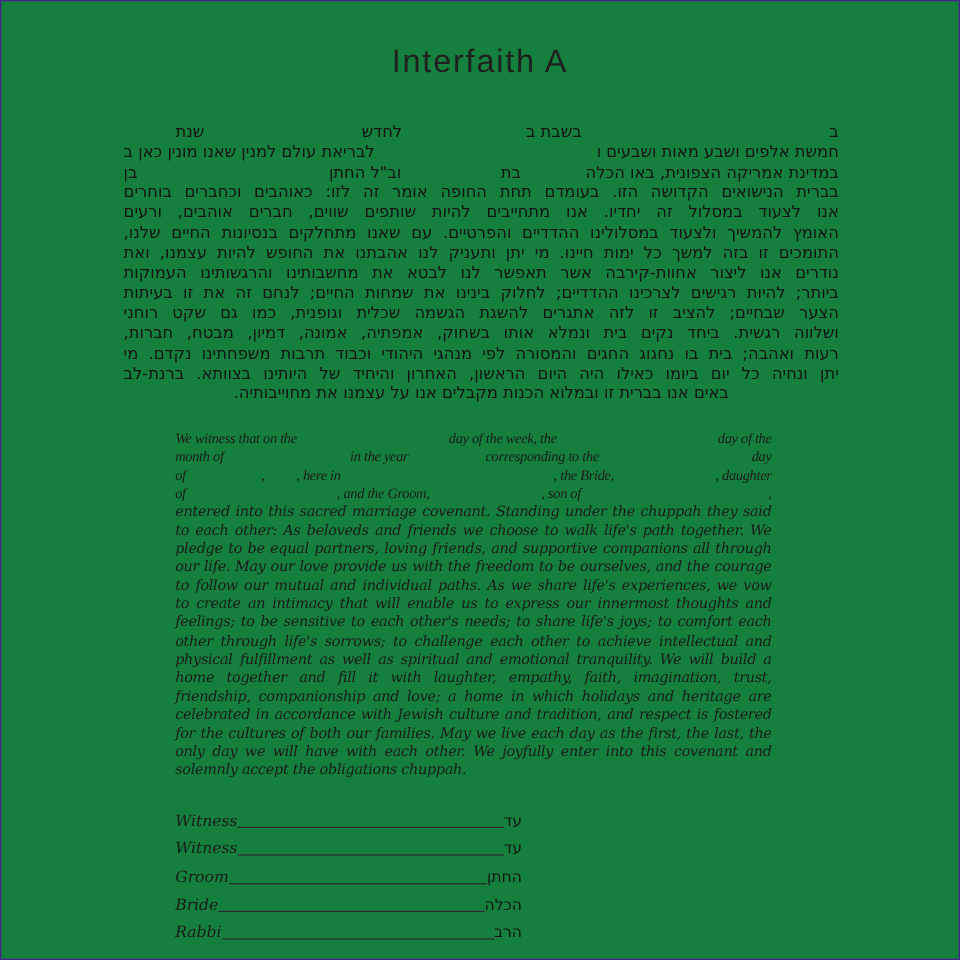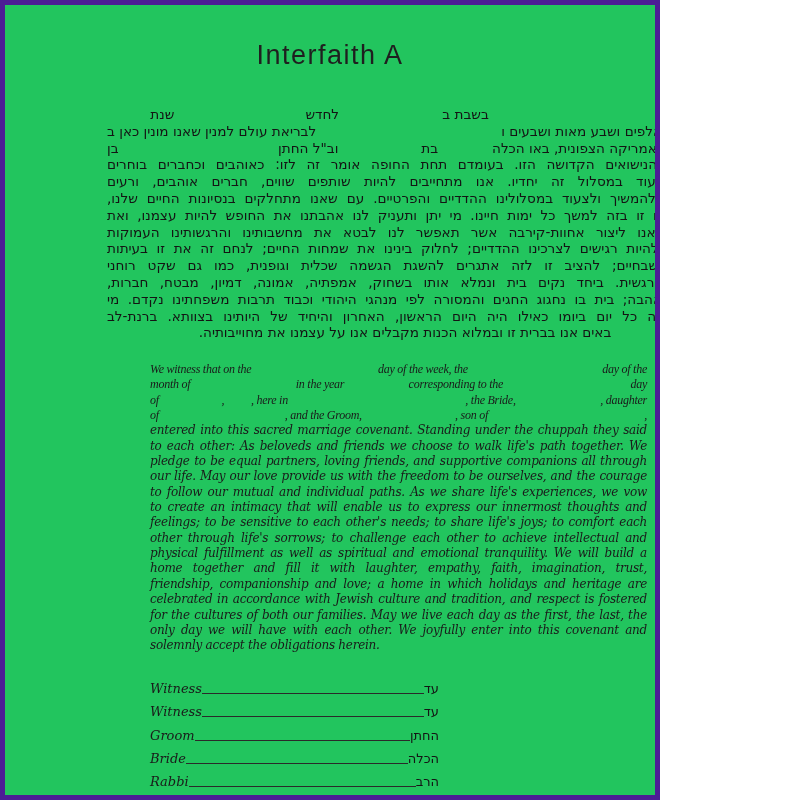--- a/index.html
+++ b/index.html
@@ -1,20 +1,20 @@
 <!DOCTYPE html>
 <html><head>
 <meta charset="utf-8">
 <style>
   * { margin:0; padding:0; box-sizing:border-box; }
   html,body { background:#ffffff; }
   .page {
-    width:660px; height:800px; position:relative;
-    background:#22c55e; color:#161616; overflow:hidden;
-    border:5px solid #4c1d95;
+    width:800px; height:800px; position:relative;
+    background:#15803d; color:#161616; overflow:hidden;
+    border:1px solid #4c1d95;
   }
   .title {
     position:absolute; top:35px; left:0; right:0;
     text-align:center;
     font-family:"Liberation Sans", sans-serif;
     font-size:27px; font-weight:400; letter-spacing:1.5px; color:#1f1f1f;
   }
   
   .hebrew-block {
     position:absolute; top:101px; left:102px; width:596px;
@@ -139,21 +139,21 @@
     <div class="jline">to follow our mutual and individual paths.  As we share life's experiences, we vow</div>
     <div class="jline">to create an intimacy that will enable us to express our innermost thoughts and</div>
     <div class="jline">feelings; to be sensitive to each other's needs; to share life's joys; to comfort each</div>
     <div class="jline">other through life's sorrows; to challenge each other to achieve intellectual and</div>
     <div class="jline">physical fulfillment as well as spiritual and emotional tranquility.  We will build a</div>
     <div class="jline">home together and fill it with laughter, empathy, faith, imagination, trust,</div>
     <div class="jline">friendship, companionship and love; a home in which holidays and heritage are</div>
     <div class="jline">celebrated in accordance with Jewish culture and tradition, and respect is fostered</div>
     <div class="jline">for the cultures of both our families.  May we live each day as the first, the last, the</div>
     <div class="jline">only day we will have with each other.  We joyfully enter into this covenant and</div>
-    <div class="lline">solemnly accept the obligations herein.</div>
+    <div class="lline">solemnly accept the obligations chuppah.</div>
   </div>
 
   <div class="sig-block">
     <div class="sig-row">
       <span class="sig-label">Witness</span>
       <span class="sig-line"></span>
       <span class="sig-heb">עד</span>
     </div>
     <div class="sig-row">
       <span class="sig-label">Witness</span>

